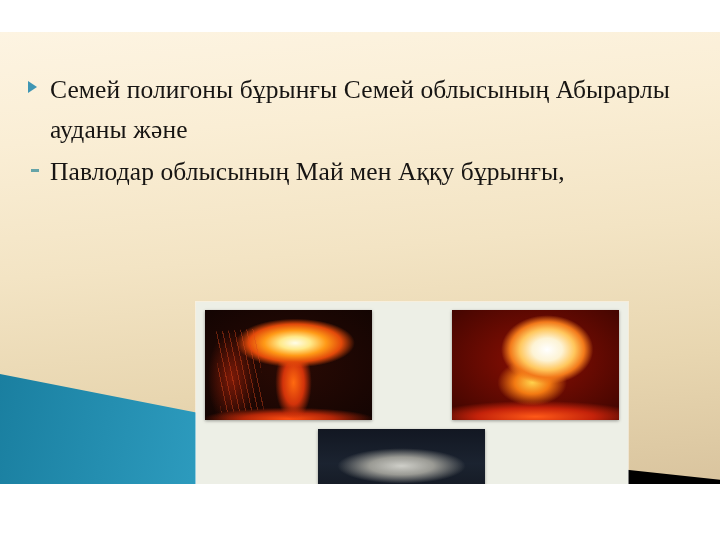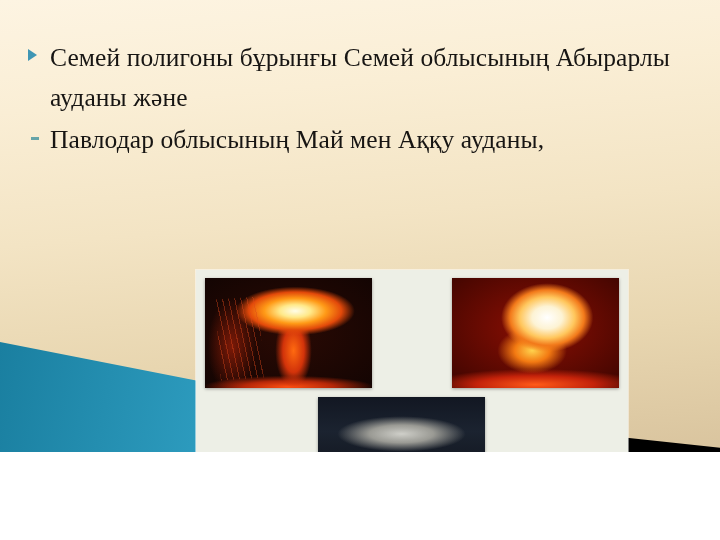--- a/index.html
+++ b/index.html
@@ -18,20 +18,21 @@
     position: relative;
     width: 720px;
     height: 452px;
     overflow: hidden;
     background: linear-gradient(175deg,
                 #fdf4e2 0%,
                 #faeed5 22%,
                 #f3e4c4 48%,
                 #e8d6b0 74%,
                 #d9c49e 100%);
+    margin-top: 32px;
   }
 
   
   .ribbon-black {
     position: absolute;
     left: 0;
     bottom: 0;
     width: 760px;
     height: 120px;
     background: #000000;
@@ -200,21 +201,21 @@
 
   <div class="content">
 
     <div class="bullet-row level1">
       <span class="marker"><i class="tri"></i></span>
       <span class="bullet-text">Семей полигоны бұрынғы Семей облысының Абырарлы ауданы және</span>
     </div>
 
     <div class="bullet-row level2">
       <span class="marker"><i class="dash"></i></span>
-      <span class="bullet-text">Павлодар облысының Май мен Аққу ауданы,</span>
+      <span class="bullet-text">Павлодар облысының Май мен Аққу бұрынғы,</span>
     </div>
 
 
   </div>
 
   <div class="photo-panel">
 
     <div class="photo" id="photo-1">
       <div class="streaks"></div>
     </div>

